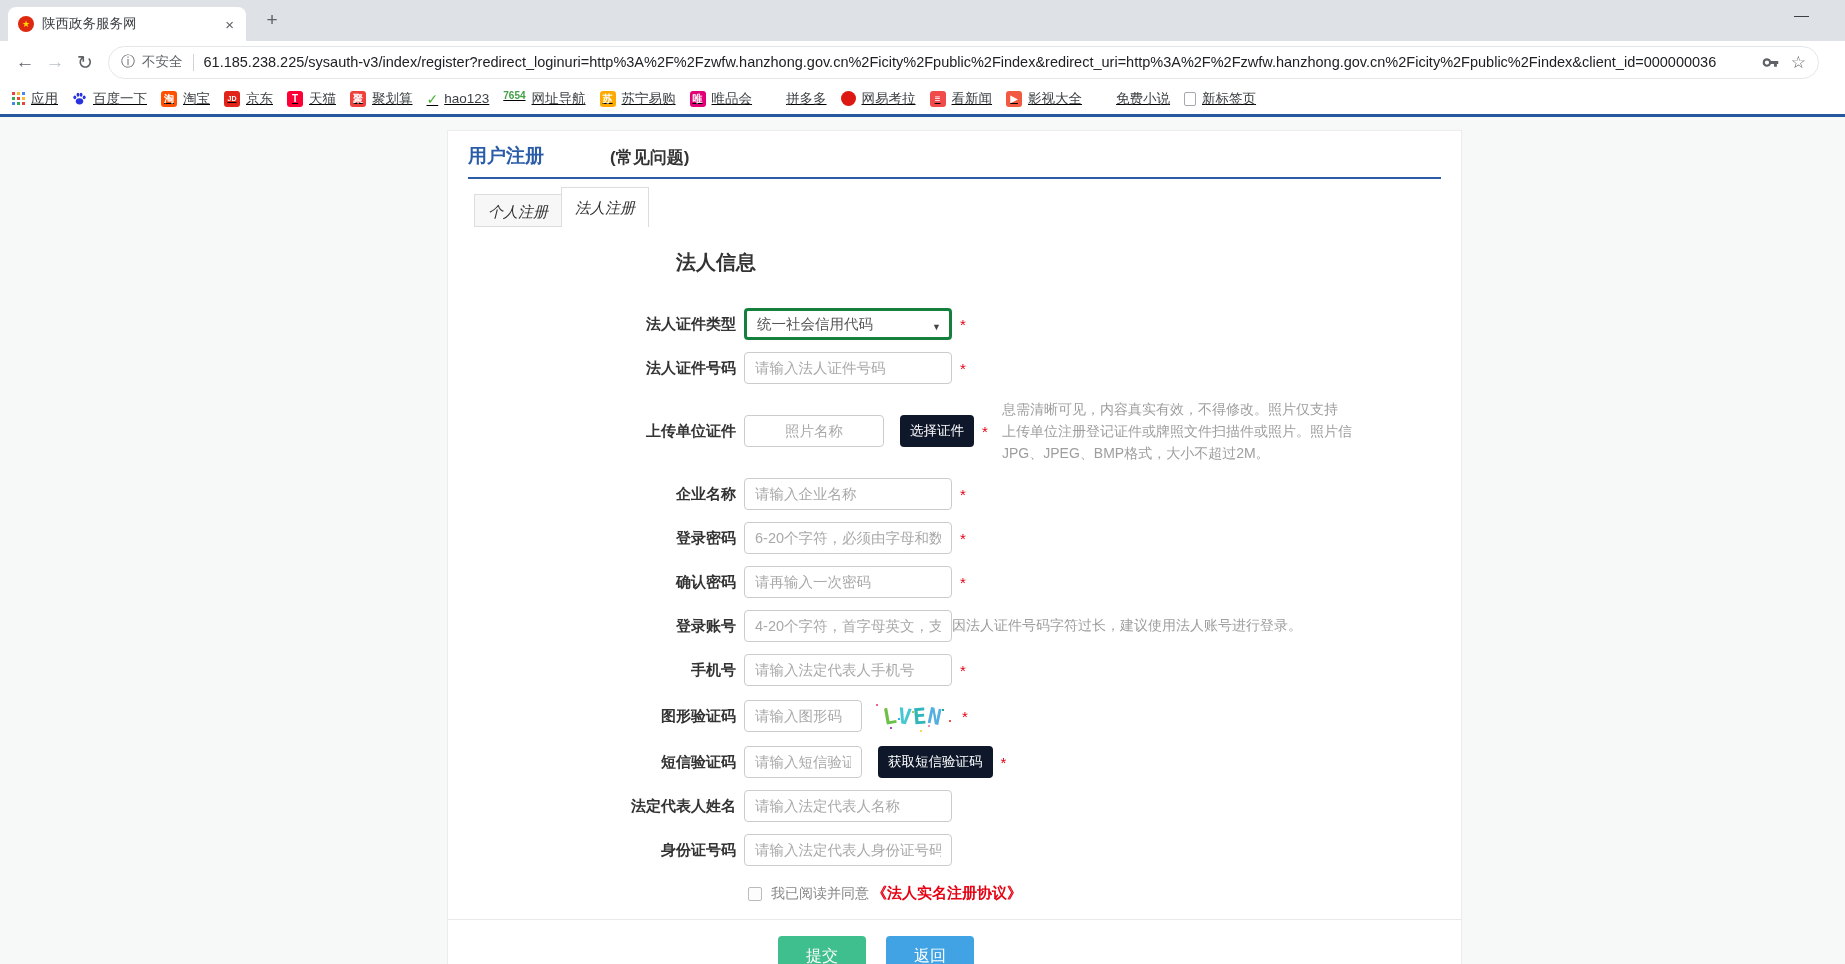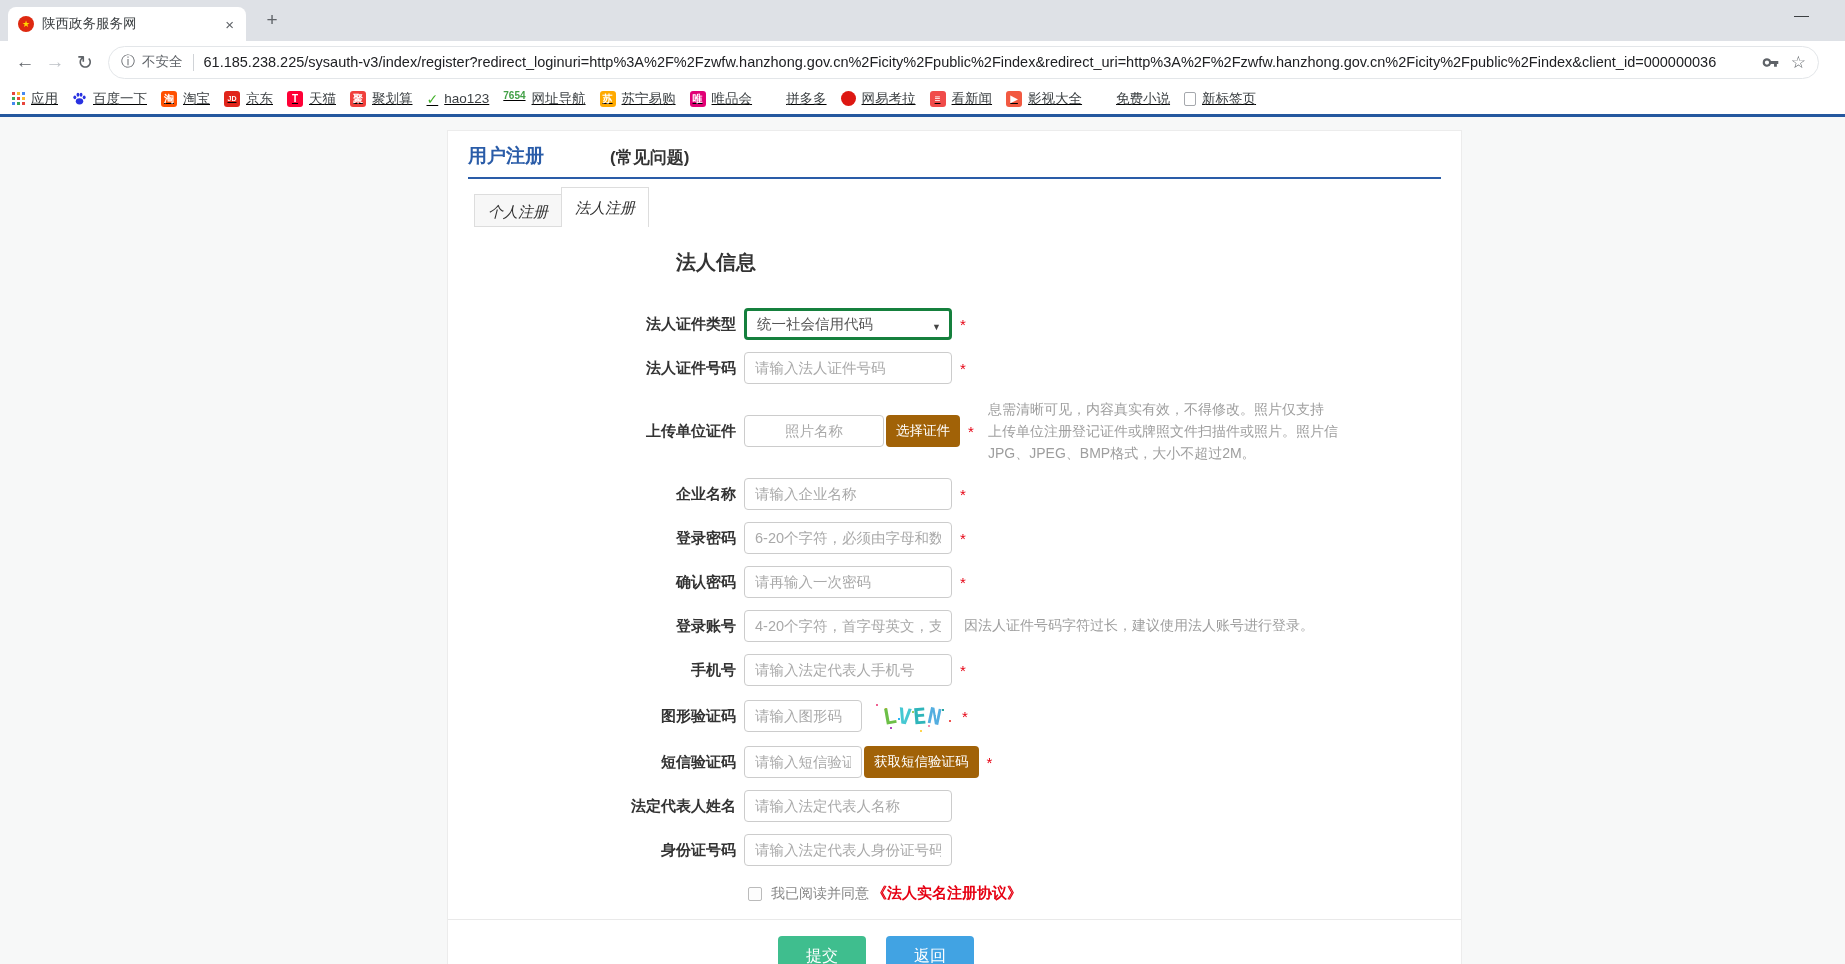--- a/index.html
+++ b/index.html
@@ -68,25 +68,25 @@
   .row.tall { margin-top:14px; margin-bottom:14px; }
   .flabel { width:296px; text-align:right; padding-right:8px; font-weight:bold; font-size:15px; color:#333; }
   .tin { height:32px; border:1px solid #ccc; border-radius:4px; padding:0 10px; font-size:14.5px;
     color:#8b5cf6; width:208px; outline:none; font-family:inherit; background:#fff; }
   .tin::placeholder { color:#a9a9a9; opacity:1; }
   .tin.sm { width:118px; }
   .tin.upload { width:140px; text-align:center; }
   .selectbox { width:208px; height:32px; border:3px solid #15803d; border-radius:4px; background:#fff;
     display:flex; align-items:center; padding:0 22px 0 10px; font-size:14.5px; color:#555; position:relative; }
   .caret { position:absolute; right:8px; top:11px; font-size:9px; color:#444; }
-  .btn-blue { height:32px; background:#a16207; color:#fff; border:none; border-radius:4px;
-    font-size:13.5px; padding:0 10px; margin-left:2px; font-family:inherit; white-space:nowrap; }
+  .btn-blue { height:32px; background:#0f172a; color:#fff; border:none; border-radius:4px;
+    font-size:13.5px; padding:0 10px; margin-left:16px; font-family:inherit; white-space:nowrap; }
   .req { color:#e60012; margin-left:8px; font-size:15px; width:10px; }
   .help-lines { margin-left:10px; font-size:14px; color:#9e9e9e; line-height:22px; }
-  .help-inline { margin-left:12px; font-size:14px; color:#9e9e9e; }
+  .help-inline { margin-left:0; font-size:14px; color:#9e9e9e; }
   .captcha { width:84px; height:36px; margin-left:8px; position:relative; display:flex;
     align-items:center; justify-content:center; background:#fff; }
   .captcha span { font-family:"DejaVu Sans Mono",monospace; font-size:22px; font-weight:bold;
     display:inline-block; margin:0 1px; }
   .cap-noise { position:absolute; left:6px; top:6px; width:2px; height:2px; background:#f06292;
     box-shadow:9px 4px #ffa726,22px 14px #29b6f6,36px 7px #9ccc65,52px 21px #f48fb1,
     66px 5px #26a69a,73px 16px #ef5350,14px 23px #ab47bc,44px 26px #ffd54f,58px 11px #80cbc4; }
 
   .agree-row { margin:18px 0 0 300px; display:flex; align-items:center; font-size:14px; color:#888; }
   .checkbox { width:14px; height:14px; border:1px solid #bbb; border-radius:2px; background:#fdfdfd;

